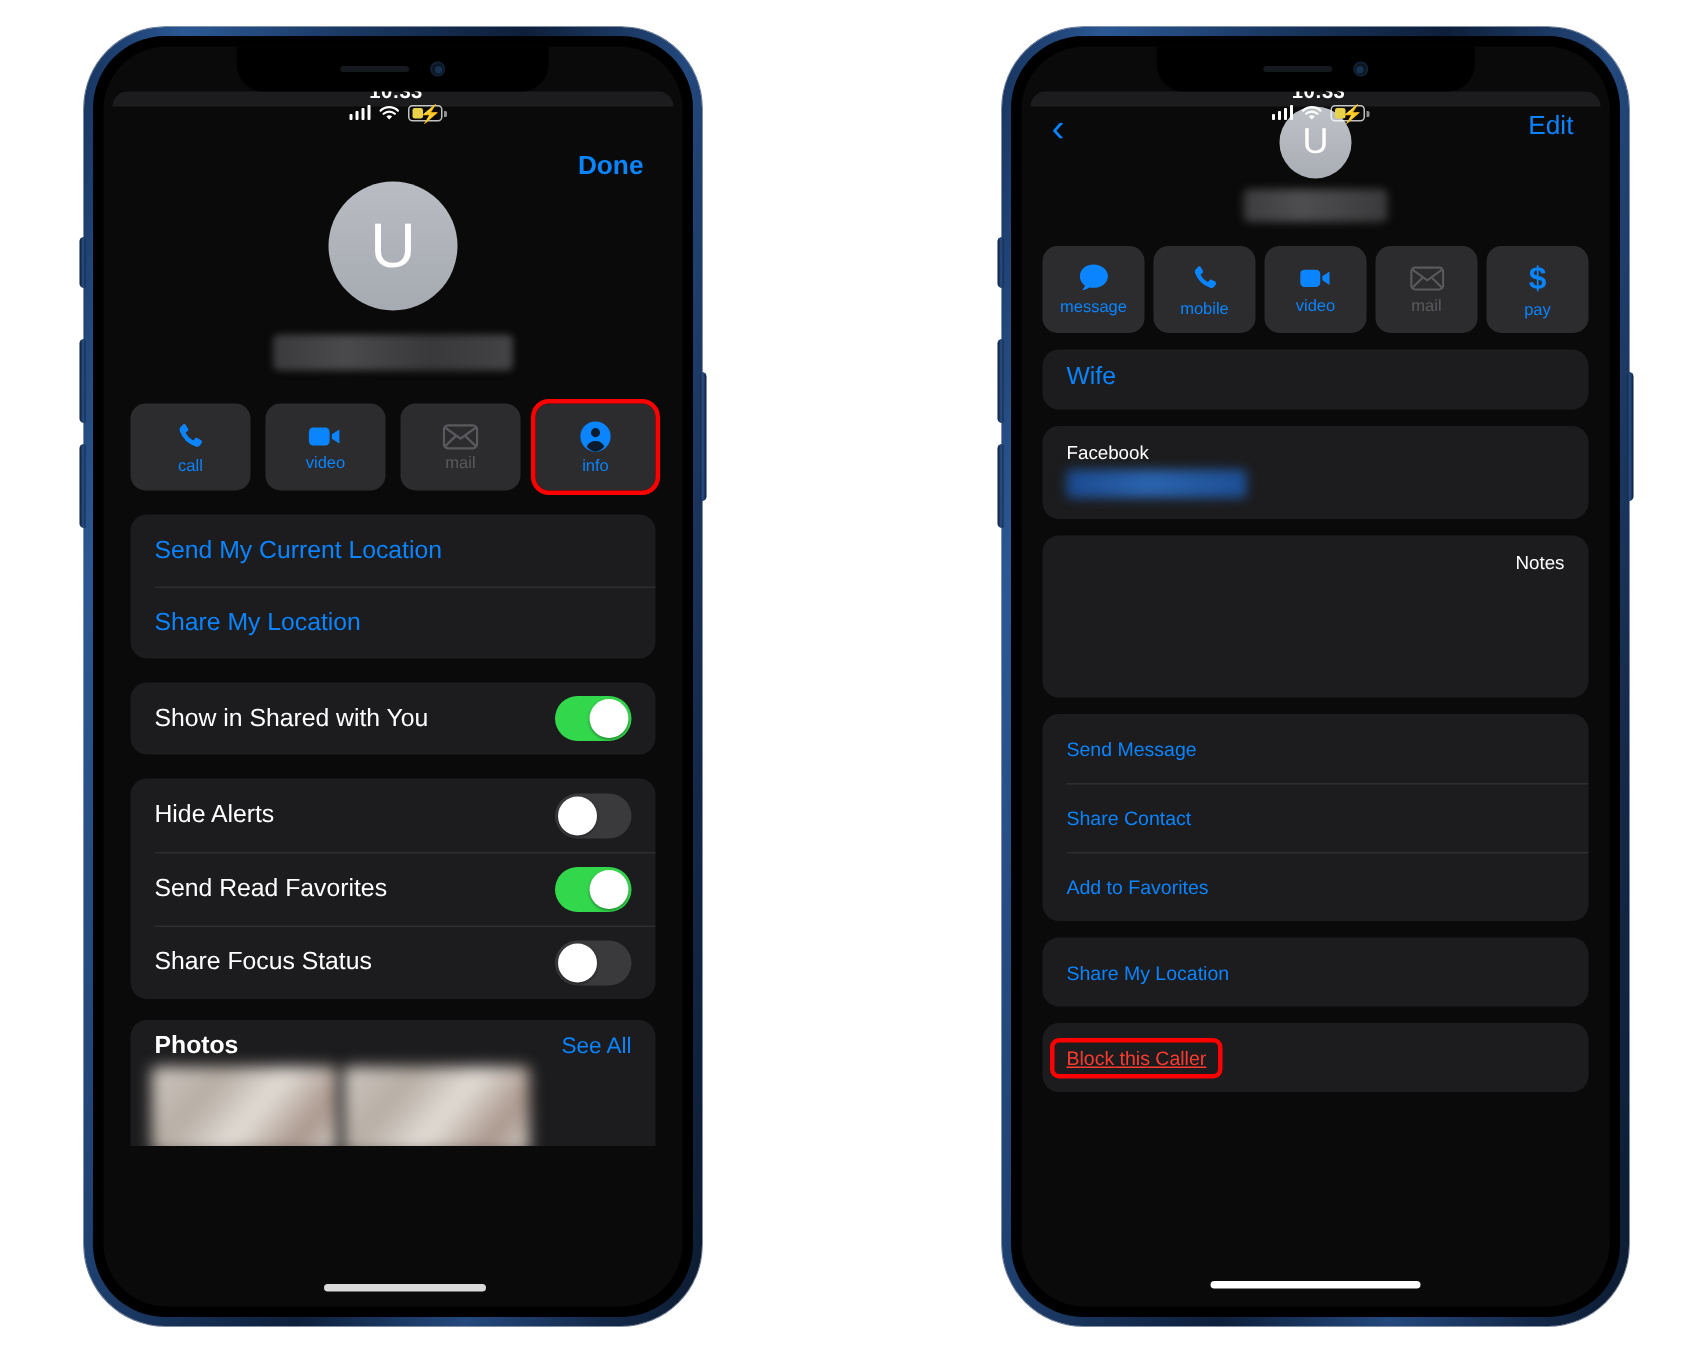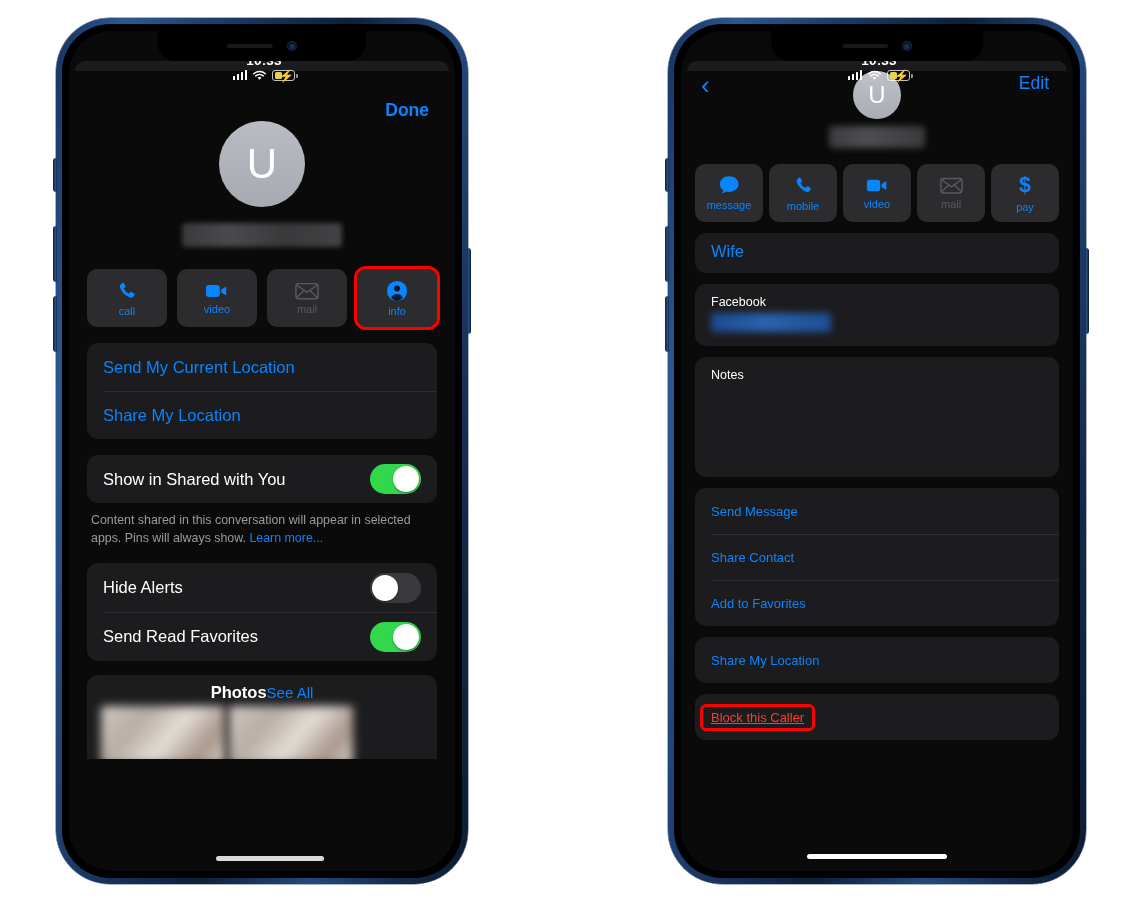--- a/index.html
+++ b/index.html
@@ -162,21 +162,21 @@
   .toggle.off .knob { left: 2px; }
 
   .footnote {
     margin: 9px 22px 0; font-size: 12.4px; line-height: 1.42; color:#9a9a9e;
   }
 
   .photos-card {
     margin: 14px 18px 0; background:#1c1c1e; border-radius: 11px 11px 0 0; overflow:hidden;
     height: 84px;
   }
-  .photos-head { display:flex; align-items:center; justify-content:center; padding: 8px 16px 4px;}
+  .photos-head { display:flex; align-items:center; justify-content:space-between; padding: 8px 16px 4px;}
   .photos-head .t { font-size:16.5px; font-weight:bold; color:#fff;}
   .photos-head .a { font-size:15px; color:#0a84ff;}
   .photo-strip{ display:flex; gap:4px; padding: 0 0 0 14px;}
   .thumb {
     width: 124px; height: 58px; border-radius:4px;
     background: linear-gradient(130deg,#cfc9c2,#b7ada4 30%,#e2ddd6 55%,#a9968c 80%,#d8d2ca);
     filter: blur(5px);
   }
   .scrollbar {
     position:absolute; bottom: 10px; left: 38%; width: 108px; height: 5px;
@@ -221,21 +221,21 @@
     background: linear-gradient(90deg,#1b4a8e,#2a63ad 45%,#1d4f94);
     filter: blur(3.5px);
   }
   .lrow { padding: 0 16px; min-height: 46px; display:flex; align-items:center; position:relative;}
   .lrow + .lrow::before{
     content:""; position:absolute; left:16px; right:0; top:0; height:1px; background:#2e2e30;
   }
   .lrow .txt { font-size: 13px; color:#0a84ff; }
   .lrow .txt.red { color:#ff3b30; }
   .block-hl { outline: 3.5px solid #ff0000; border-radius: 3px; padding: 3px 8px; margin-left:-8px;text-decoration:underline;}
-  .notes-box { height: 120px; }
+  .notes-box { height: 108px; text-align: right; }
   .home-ind {
     position:absolute; bottom: 12px; left:50%; transform: translateX(-50%);
     width: 140px; height: 5px; border-radius:3px; background:#fff;
   }
   .wifi-svg { display:block; }
 </style>
 </head>
 <body>
 
 <div class="stage">
@@ -331,34 +331,37 @@
 
           <div class="grp">
             <div class="row" style="min-height:48px">
               <span class="txt">Show in Shared with You</span>
               <span class="toggle on">
                   <span class="knob"></span>
                 </span>
             </div>
           </div>
 
-          <div class="footnote">
-            <span>Content shared in this conversation will appear in selected apps. Pins will always show. </span><span class="link-blue">Learn more...</span>
-          </div>
 
           <div class="grp">
             <div class="row" style="min-height:49px">
               <span class="txt">Hide Alerts</span>
               <span class="toggle off">
                   <span class="knob"></span>
                 </span>
             </div>
             <div class="row" style="min-height:49px">
               <span class="txt">Send Read Favorites</span>
               <span class="toggle on">
+                  <span class="knob"></span>
+                </span>
+            </div>
+            <div class="row" style="min-height:49px">
+              <span class="txt">Share Focus Status</span>
+              <span class="toggle off">
                   <span class="knob"></span>
                 </span>
             </div>
           </div>
 
           <div class="photos-card">
             <div class="photos-head">
               <span class="t">Photos</span>
               <span class="a">See All</span>
             </div>

